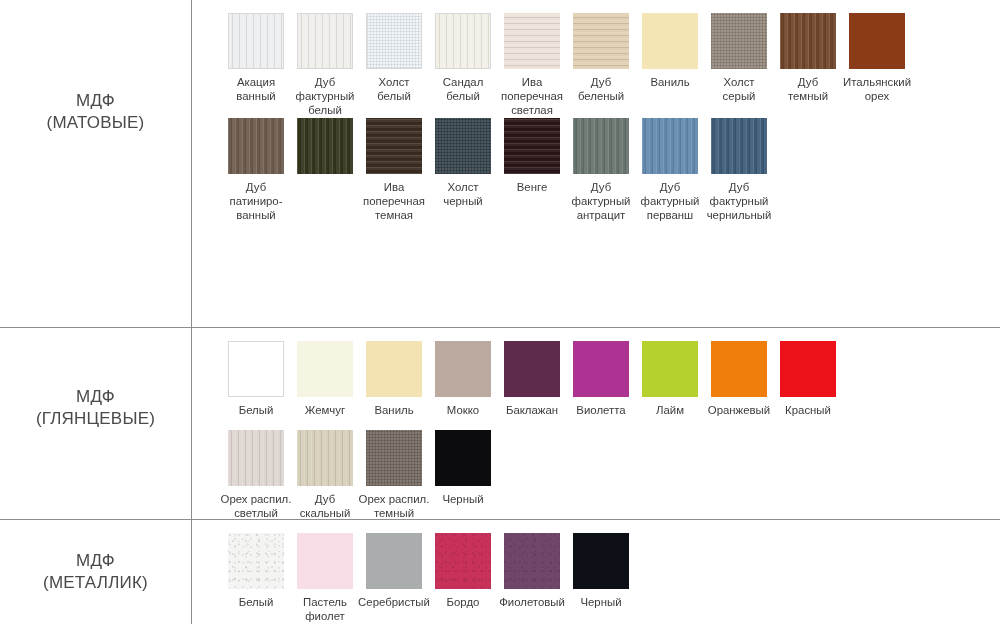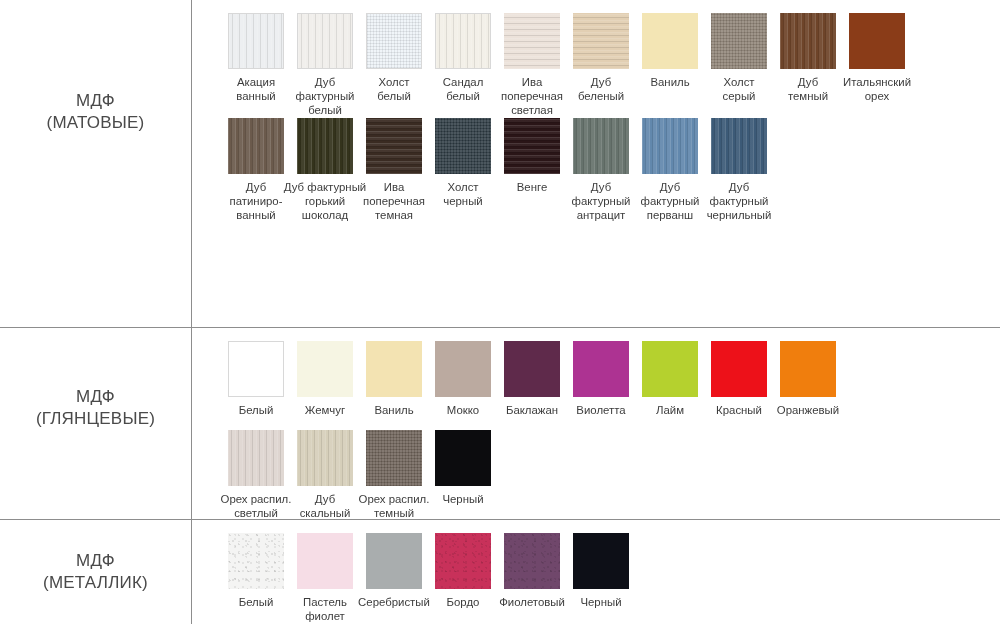--- a/index.html
+++ b/index.html
@@ -231,25 +231,20 @@
           <div class="swatch-cell">
             <div class="chip tex-vgrain" title="Дуб патинированный" style="background: rgb(107, 90, 76);"></div>
             <div class="chip-name">
               <div>Дуб</div>
               <div>патиниро-</div>
               <div>ванный</div>
             </div>
           </div>
           <div class="swatch-cell">
             <div class="chip tex-vgrain" title="Дуб фактурный горький шоколад" style="background: rgb(52, 51, 28);"></div>
-            <div class="chip-name wide">
-              <div>Дуб фактурный</div>
-              <div>горький</div>
-              <div>шоколад</div>
-            </div>
           </div>
           <div class="swatch-cell">
             <div class="chip tex-hgrain" title="Ива поперечная темная" style="background: rgb(58, 43, 34);"></div>
             <div class="chip-name">
               <div>Ива</div>
               <div>поперечная</div>
               <div>темная</div>
             </div>
           </div>
           <div class="swatch-cell">
@@ -334,29 +329,29 @@
               <div>Виолетта</div>
             </div>
           </div>
           <div class="swatch-cell">
             <div class="chip tex-flat" title="Лайм" style="background: rgb(181, 209, 46);"></div>
             <div class="chip-name">
               <div>Лайм</div>
             </div>
           </div>
           <div class="swatch-cell">
+            <div class="chip tex-flat" title="Оранжевый" style="background: rgb(240, 126, 13);"></div>
+            <div class="chip-name">
+              <div>Оранжевый</div>
+            </div>
+          </div>
+          <div class="swatch-cell">
             <div class="chip tex-flat" title="Красный" style="background: rgb(237, 17, 25);"></div>
             <div class="chip-name">
               <div>Красный</div>
-            </div>
-          </div>
-          <div class="swatch-cell">
-            <div class="chip tex-flat" title="Оранжевый" style="background: rgb(240, 126, 13);"></div>
-            <div class="chip-name">
-              <div>Оранжевый</div>
             </div>
           </div>
         </div>
         <div class="swatch-row" style="margin-top: 12px;">
           <div class="swatch-cell">
             <div class="chip tex-vgrain" title="Орех распил. светлый" style="background: rgb(222, 213, 208);"></div>
             <div class="chip-name wide">
               <div>Орех распил.</div>
               <div>светлый</div>
             </div>

